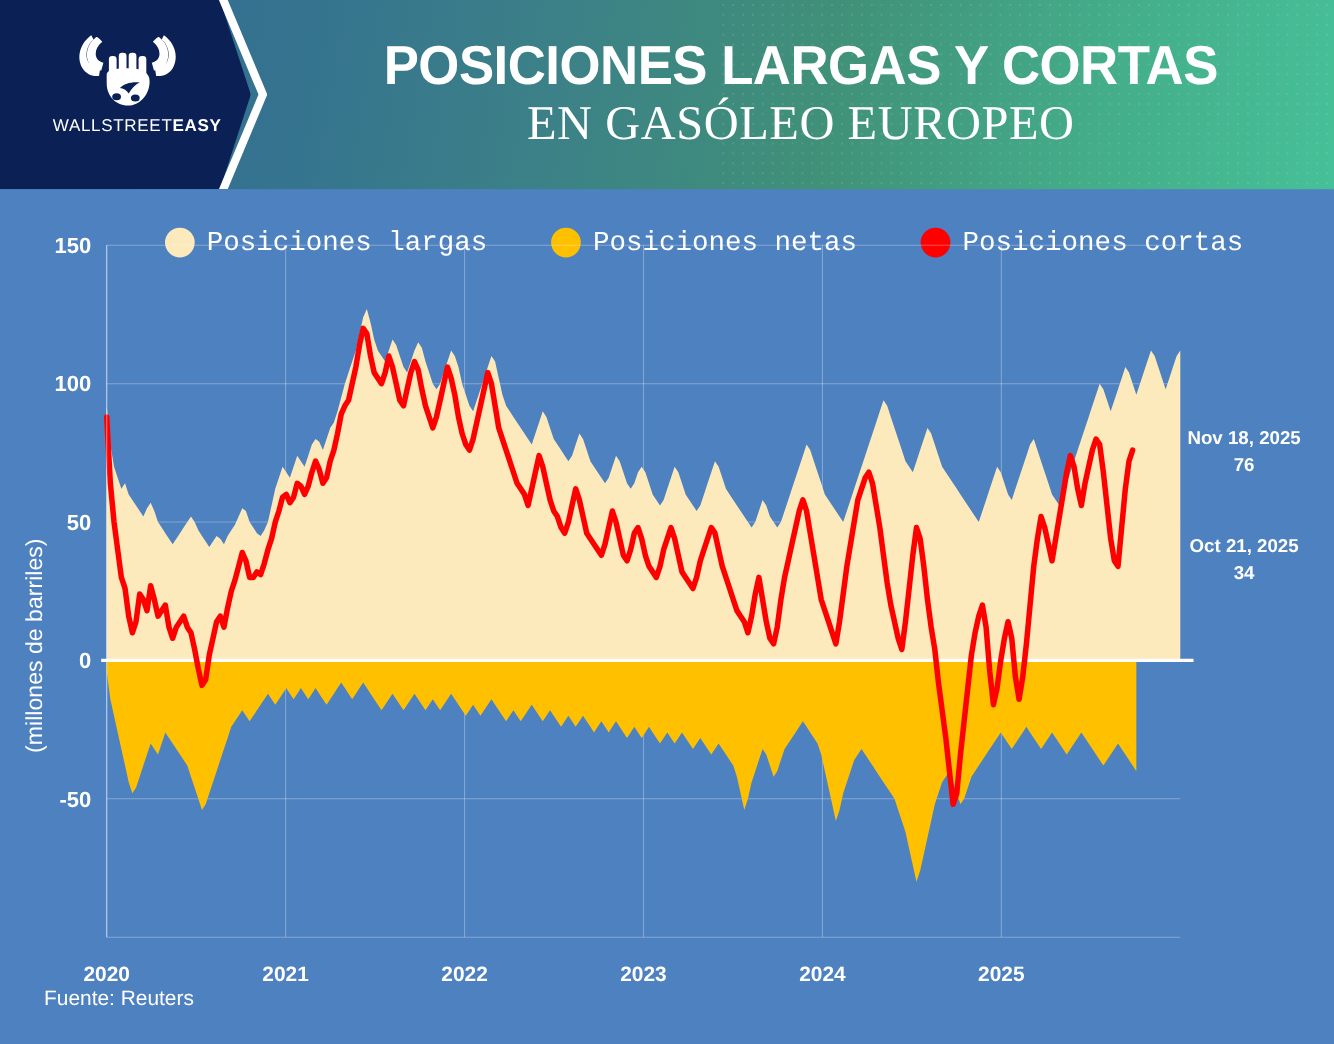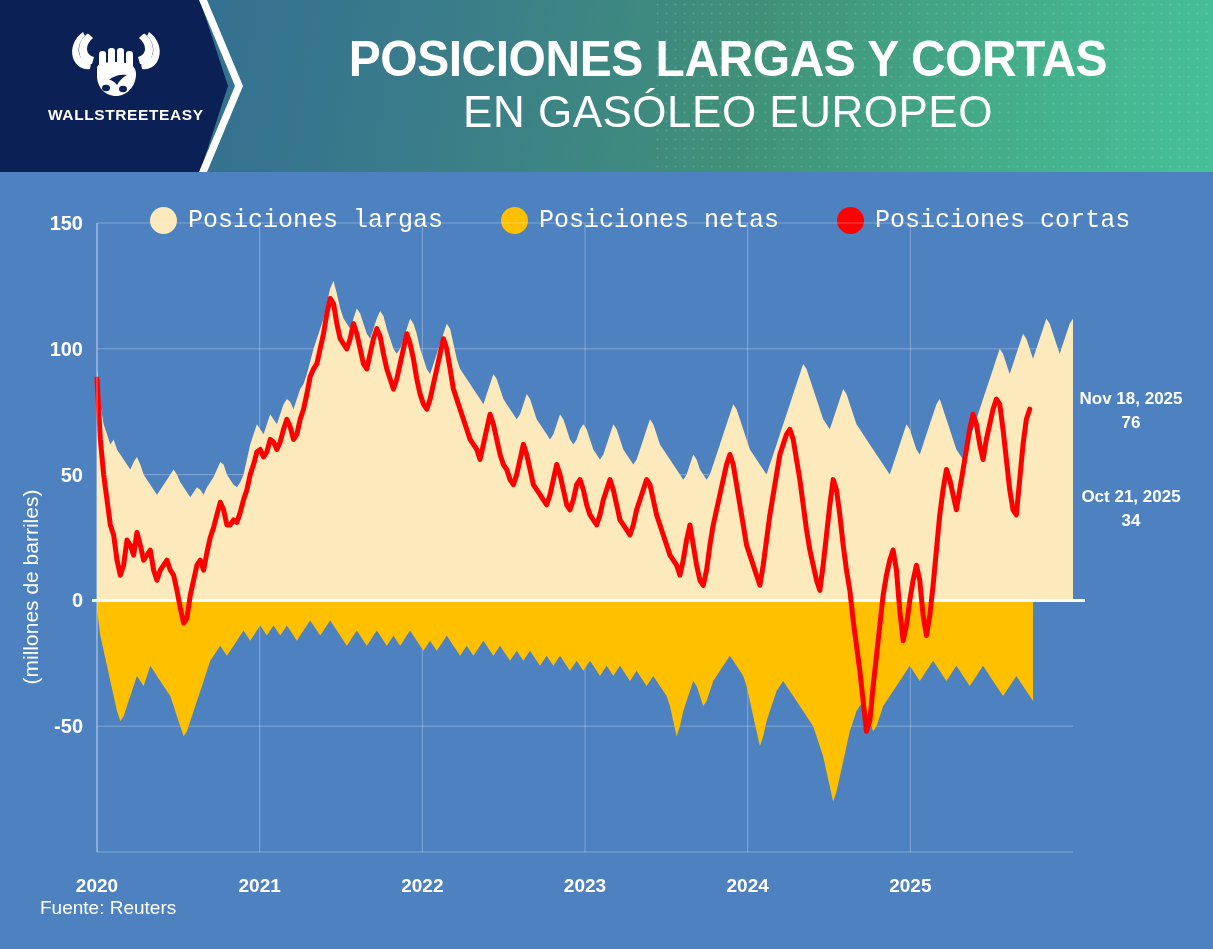--- a/index.html
+++ b/index.html
@@ -36,37 +36,37 @@
   #logo-wrap{
     position:absolute;left:48px;top:30px;width:136px;height:110px;
     text-align:center;
   }
   #logo-mark{width:118px;height:72px;display:block;margin:0 auto;}
   #logo-word{
     margin-top:4px;color:#ffffff;font-size:15.5px;letter-spacing:0.6px;
     font-family:"Liberation Sans", sans-serif;white-space:nowrap;
   }
   #logo-word b{font-weight:bold;}
-  #logo-word span.thin{font-weight:700;}
+  #logo-word span.thin{font-weight:400;}
 
   #title-block{
     position:absolute;left:243px;top:0;width:970px;height:172px;
     display:flex;flex-direction:column;align-items:center;justify-content:center;
     text-align:center;
   }
   #title-main{
     color:#ffffff;font-weight:bold;font-size:50px;line-height:1.02;
     letter-spacing:-0.5px;white-space:nowrap;
     font-family:"Liberation Sans", sans-serif;
     transform:scaleX(0.96);
   }
   #title-sub{
     color:#ffffff;font-weight:400;font-size:44px;line-height:1.15;
     letter-spacing:0.5px;white-space:nowrap;margin-top:2px;
-    font-family:Liberation Sans, sans-serif;
+    font-family:Liberation Serif, serif;
   }
 
   
   #legend{
     position:absolute;left:150px;top:200px;width:940px;height:40px;
     display:flex;align-items:center;gap:58px;
   }
   .legend-item{display:flex;align-items:center;gap:11px;}
   .legend-dot{width:27px;height:27px;border-radius:50%;display:block;flex:0 0 auto;}
   .legend-label{

